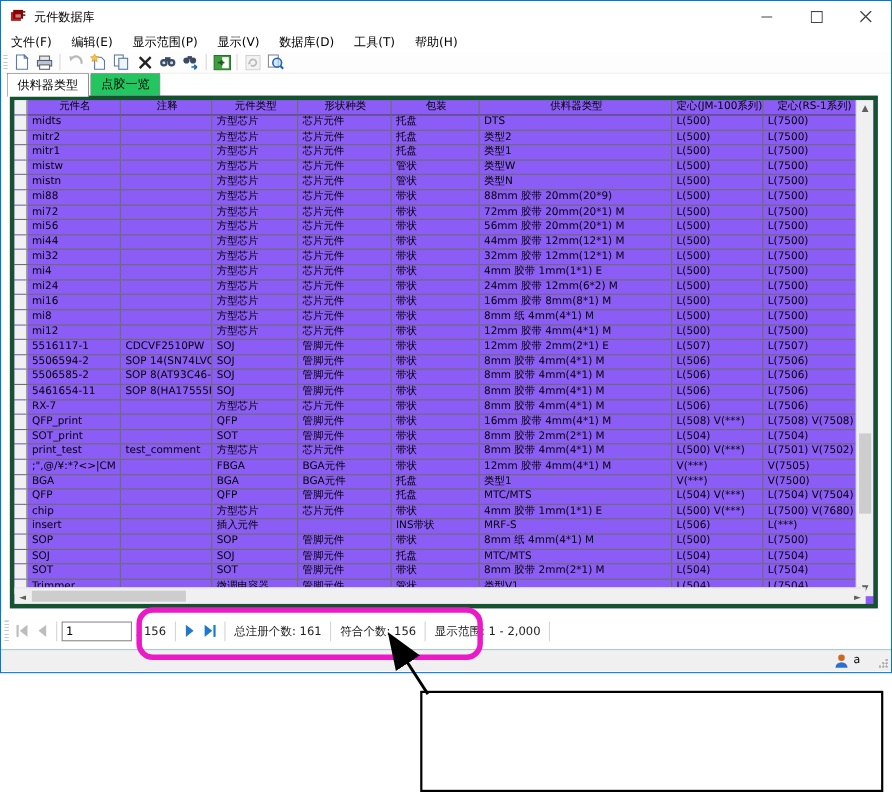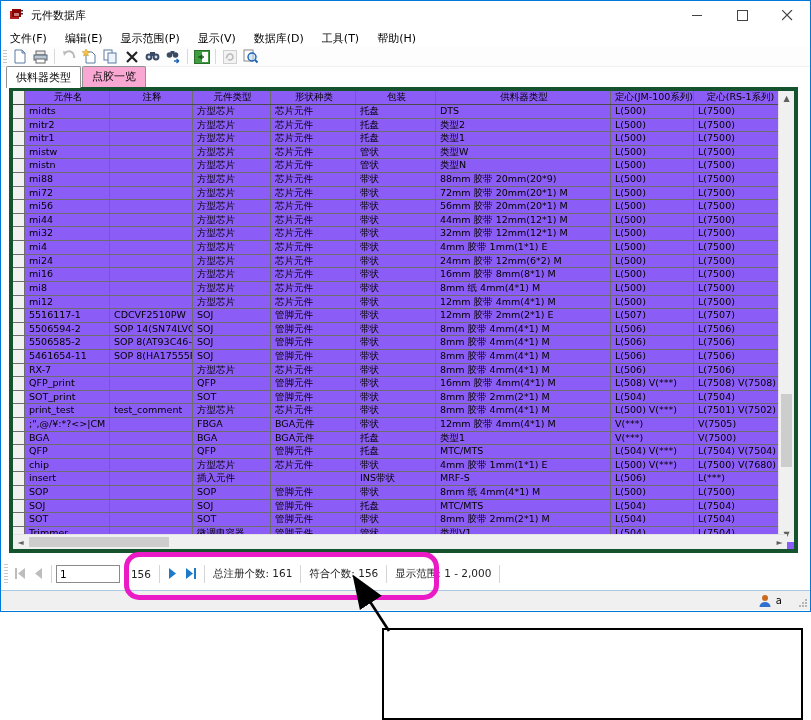--- a/index.html
+++ b/index.html
@@ -23,21 +23,21 @@
   .toolbar{position:absolute;left:0;top:46px;width:100%;height:19px;background:#fdfdfd;
            display:flex;align-items:center;border-bottom:1px solid #f0f0f0;}
   .tb-grip{width:4px;height:14px;margin:0 2px 0 2px;
            background:repeating-linear-gradient(to bottom,#c8c8c8 0 1px,transparent 1px 3px);}
   .tb-btn{width:21px;height:17px;display:flex;align-items:center;justify-content:center;}
   .tb-sep{width:1px;height:15px;background:#d9d9d9;margin:0 3px;}
   
   .tabstrip{position:absolute;left:0;top:65px;width:100%;height:21px;display:flex;align-items:flex-end;
             padding-left:5px;box-sizing:border-box;}
   .tab{font-size:11px;padding:2px 9px 3px 9px;border:1px solid #919191;border-bottom:none;
-       border-radius:2px 2px 0 0;margin-right:1px;background:#f9a8d4;color:#000;}
+       border-radius:2px 2px 0 0;margin-right:1px;background:#22c55e;color:#000;}
   .tab.active{background:#fff;position:relative;top:1px;padding-top:3px;z-index:2;}
   
   .grid{position:absolute;left:8px;top:86px;width:789px;height:466px;background:#8b5cf6;
         border:4px solid #14532d;box-sizing:border-box;overflow:hidden;}
   .gridrow{display:flex;height:13.62px;box-sizing:border-box;border-bottom:1px solid #6d6d6d;}
   .gcell{box-sizing:border-box;border-right:1px solid #6d6d6d;font-size:9.5px;line-height:12.5px;
          padding:0 2px 0 4px;white-space:nowrap;overflow:hidden;color:#000;}
   .gsel{width:12px;background:#f1f1f1;border-right:1px solid #6d6d6d;box-sizing:border-box;}
   .ghead .gcell{text-align:center;border-bottom:none;}
   .ghead{border-bottom:1px solid #4a4a4a;height:14px;}

